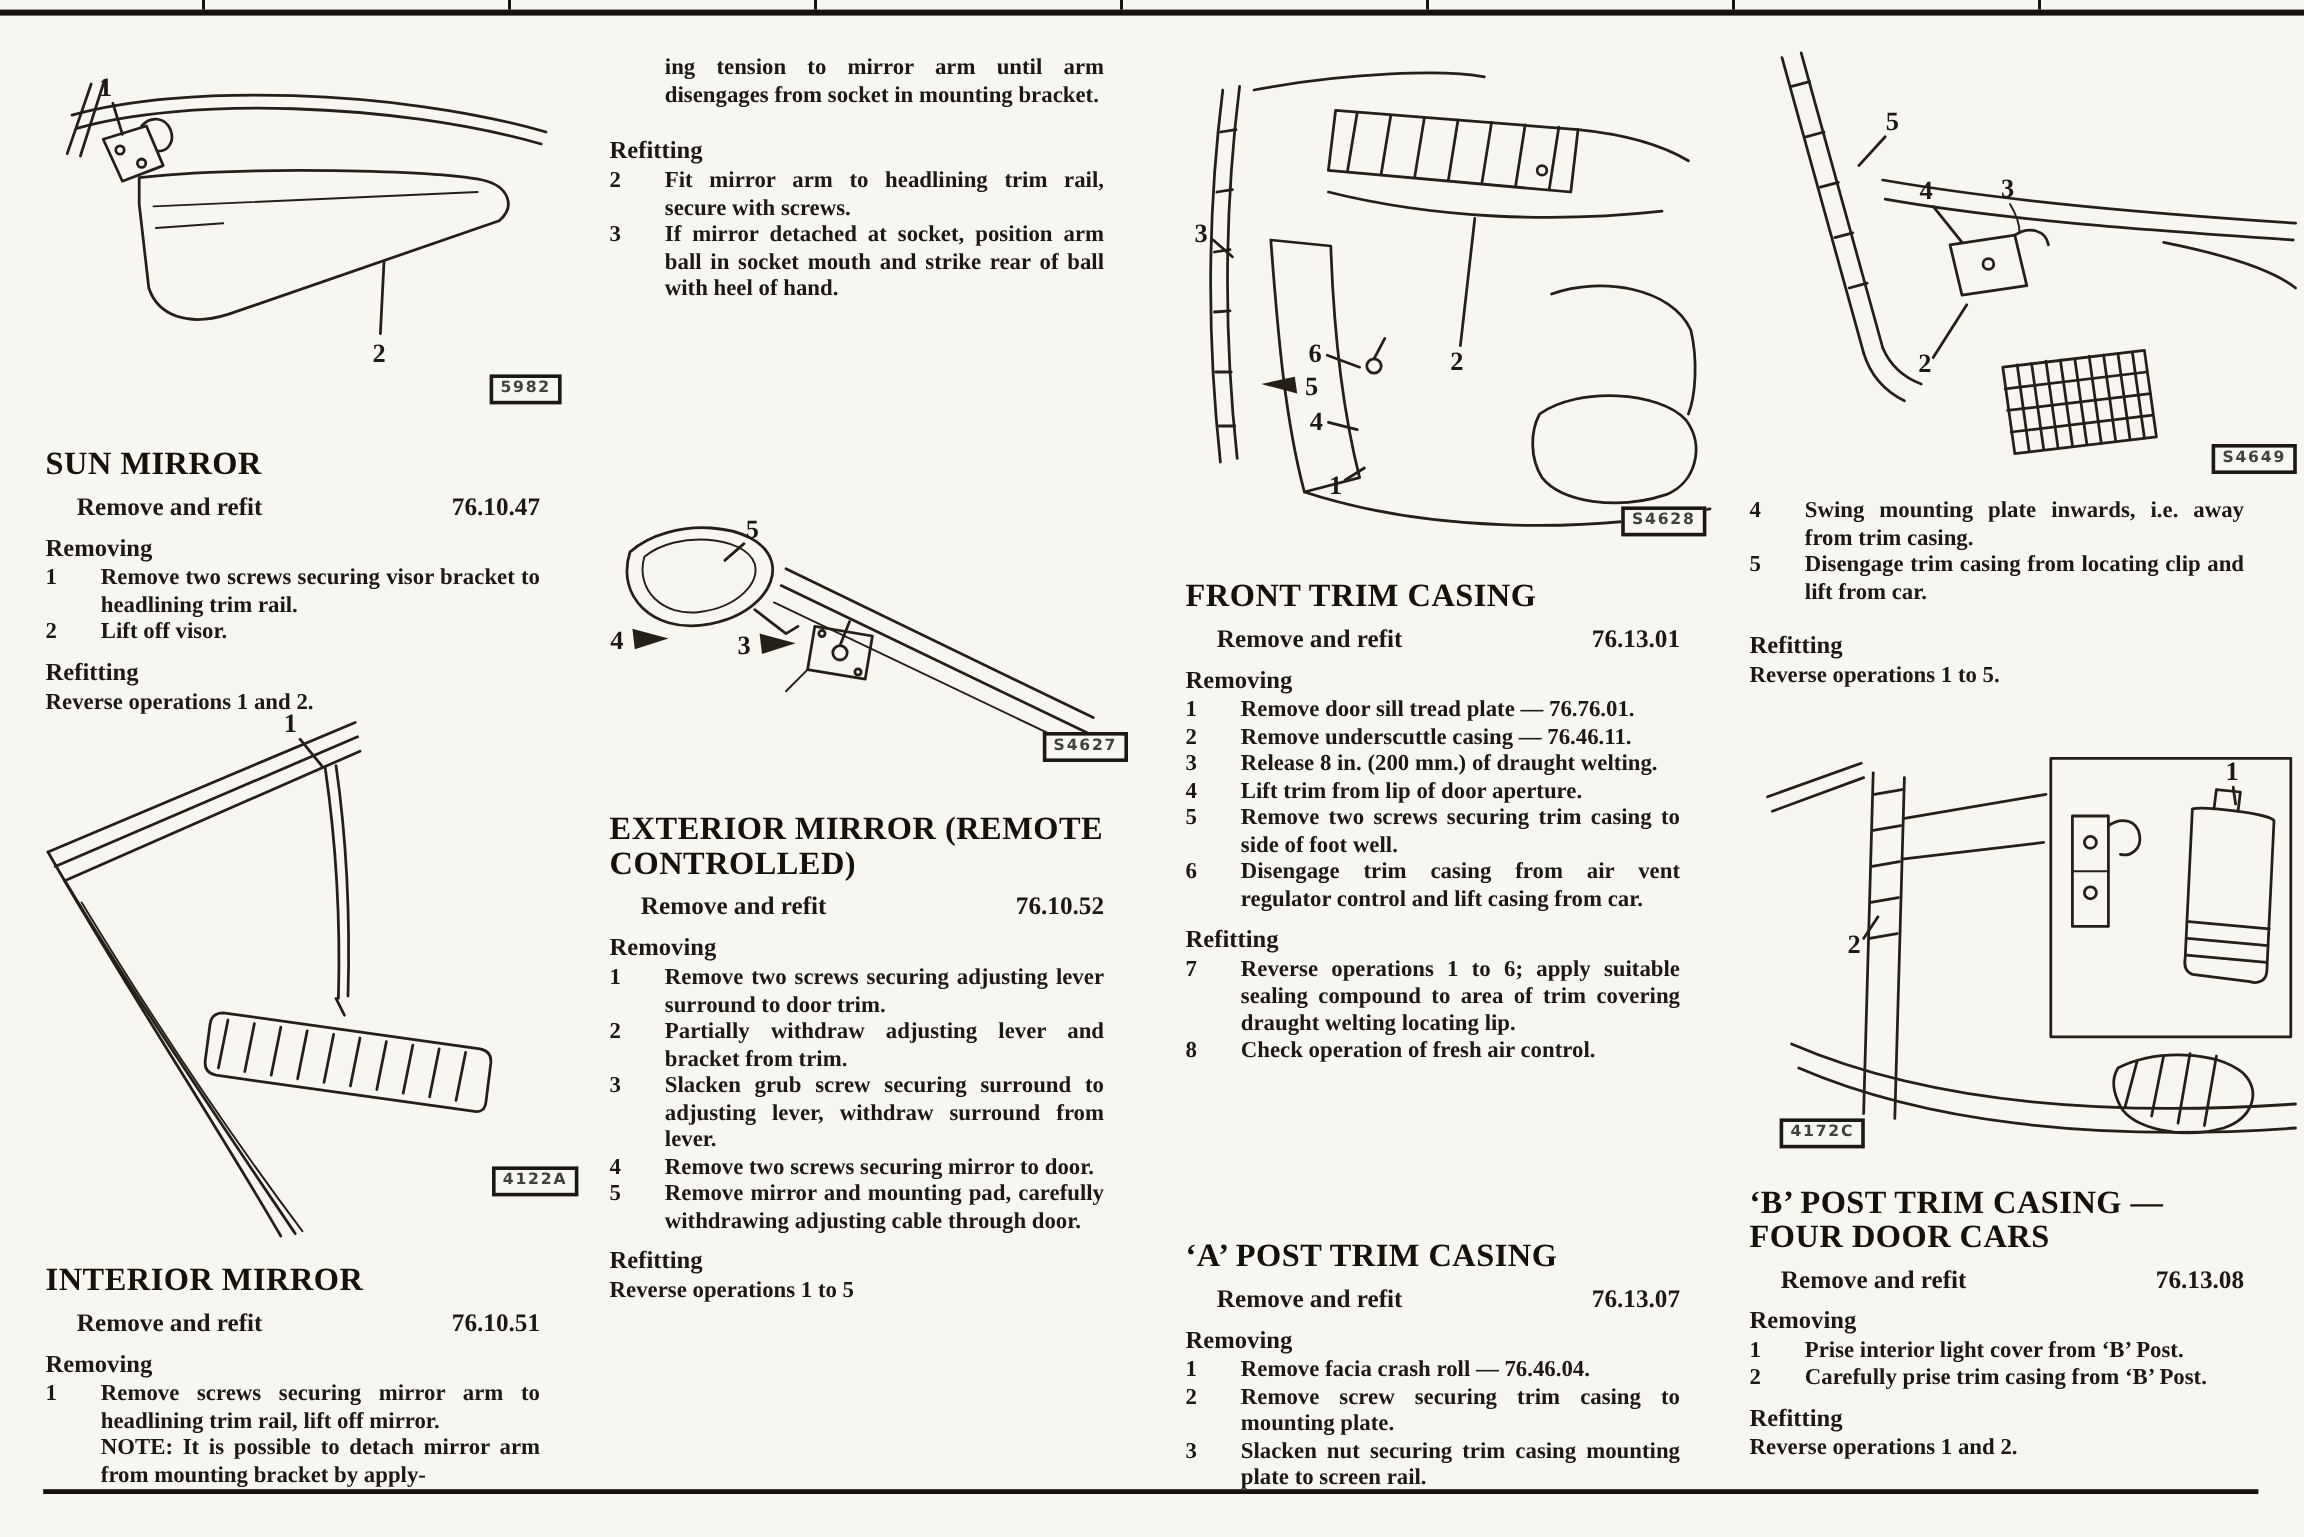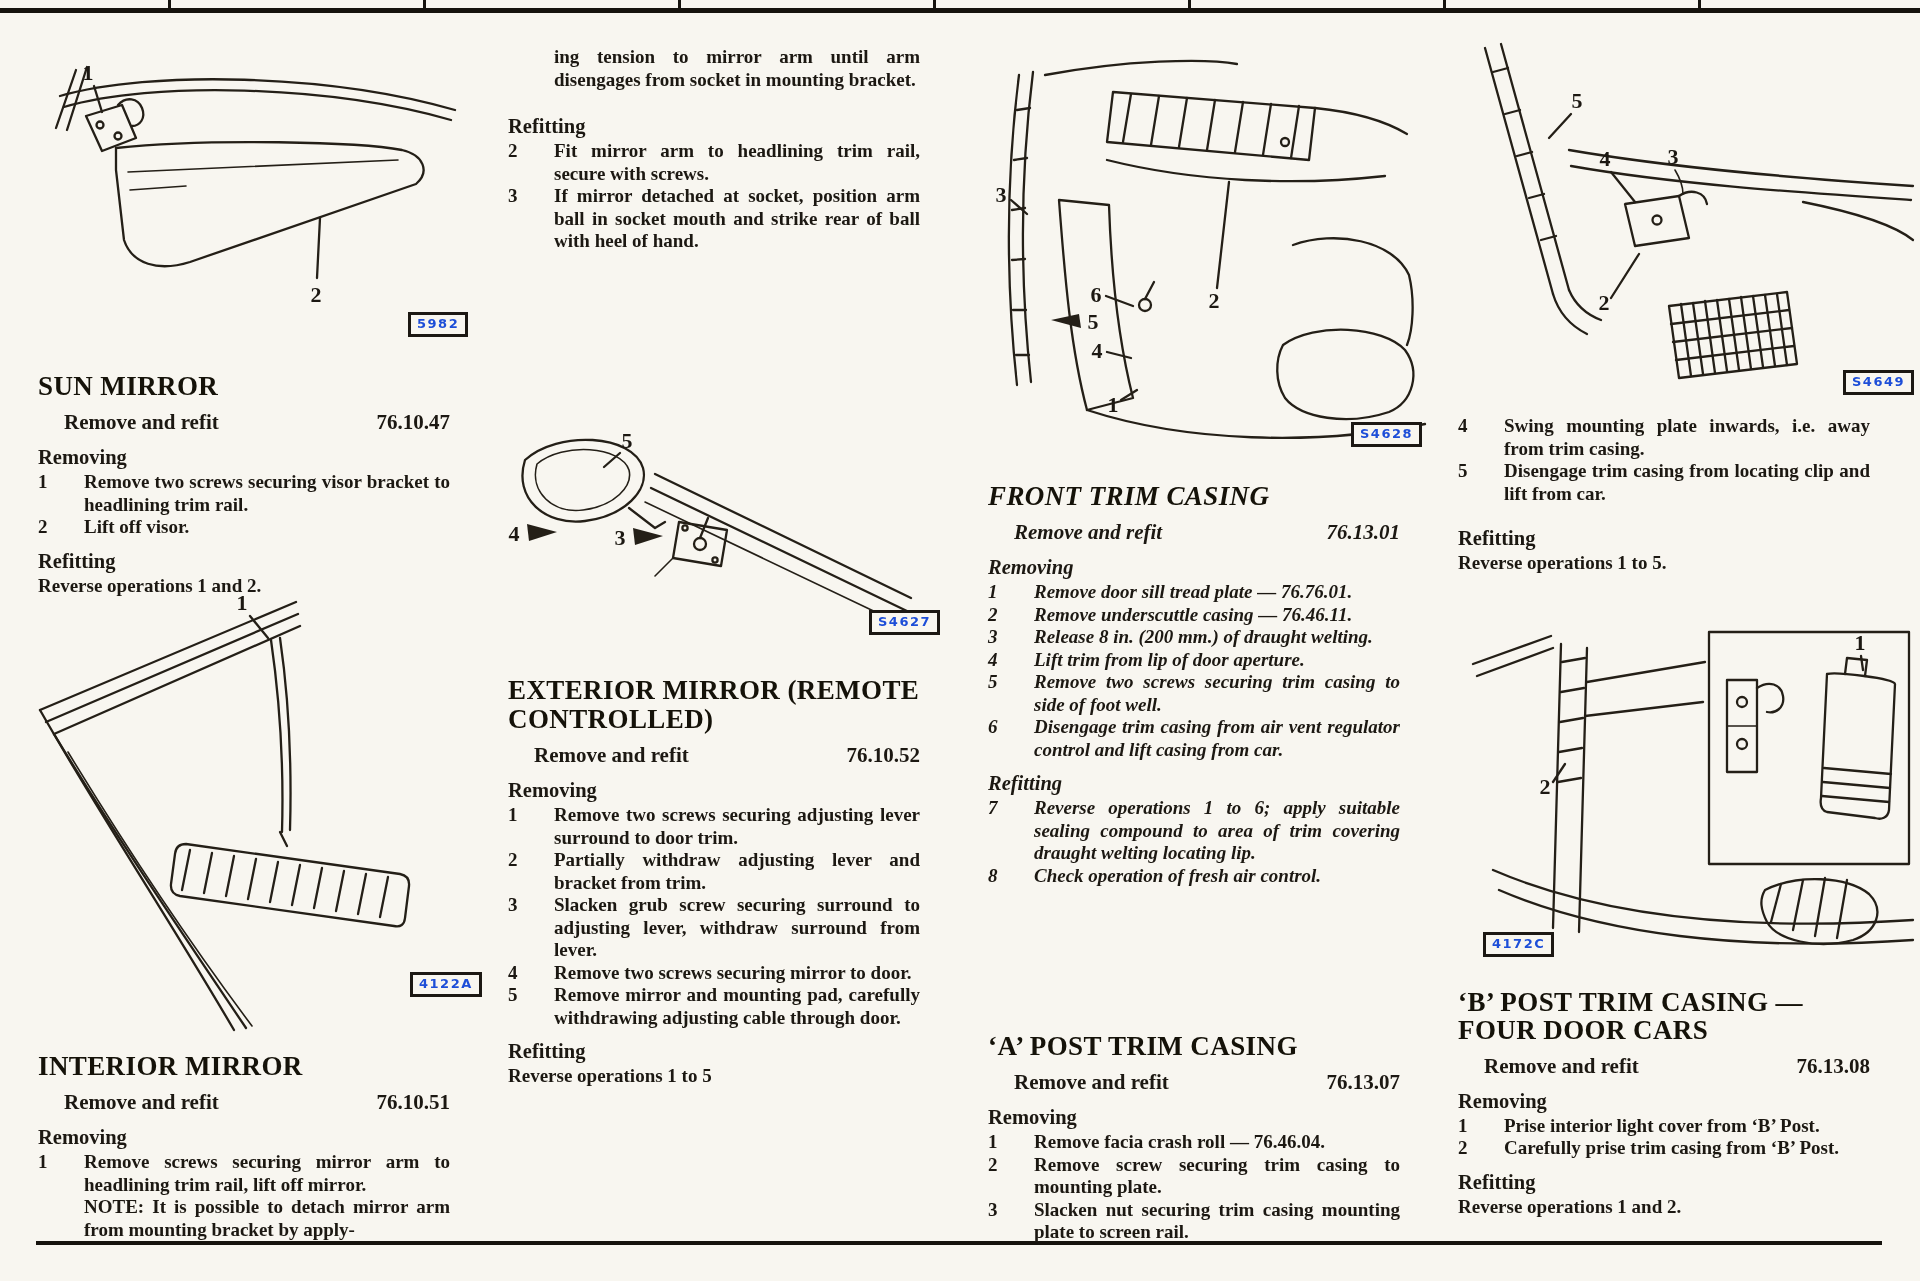--- a/index.html
+++ b/index.html
@@ -28,21 +28,21 @@
   .note{display:block;margin-top:0;}
   .figure{position:absolute;}
   .figure svg{display:block;overflow:visible;}
   .lines path, .lines line, .lines circle, .lines rect{
     fill:none;stroke:#241f17;stroke-width:2.3;stroke-linecap:round;stroke-linejoin:round;}
   .lines .thin{stroke-width:1.6;}
   .lines .fillb{fill:#241f17;stroke:none;}
   .callout{font-family:"Liberation Serif",serif;font-weight:bold;font-size:22px;fill:#1c1812;stroke:none;}
   .fig-label{position:absolute;border:3px solid #1c1813;background:#f8f6f0;
     font-family:"DejaVu Sans",sans-serif;font-weight:bold;font-size:13px;
-    letter-spacing:1.5px;padding:1px 6px 2px 6px;color:#1d4ed8;line-height:16px;}
+    letter-spacing:1.5px;padding:1px 6px 2px 6px;color:#404040;line-height:16px;}
 </style>
 </head>
 <body>
 
 <div id="page">
 
   <div id="top-ticks"></div>
   <div id="top-rule" class="rule"></div>
   <div id="bottom-rule" class="rule"></div>
 
@@ -241,21 +241,21 @@
       <line x1="122" y1="302" x2="146" y2="308"></line>
       <text class="callout" x="112" y="308" text-anchor="middle">4</text>
       <line x1="136" y1="350" x2="152" y2="340"></line>
       <text class="callout" x="128" y="362" text-anchor="middle">1</text>
       <line x1="232" y1="238" x2="244" y2="132"></line>
       <text class="callout" x="229" y="258" text-anchor="middle">2</text>
     </svg>
     <div class="fig-label" style="left:366px;top:372px;">S4628</div>
   </div>
 
-  <section class="sec" style="left:988px;top:482px;font-style:italic;">
+  <section class="sec" style="left:988px;top:482px;">
     <h2 class="title">FRONT TRIM CASING</h2>
     <div class="opline">
       <span>Remove and refit</span>
       <span>76.13.01</span>
     </div>
     <h3 class="ghead">Removing</h3>
     <div class="item">
       <span class="num">1</span>
       <span class="txt">Remove door sill tread plate — 76.76.01.</span>
     </div>

